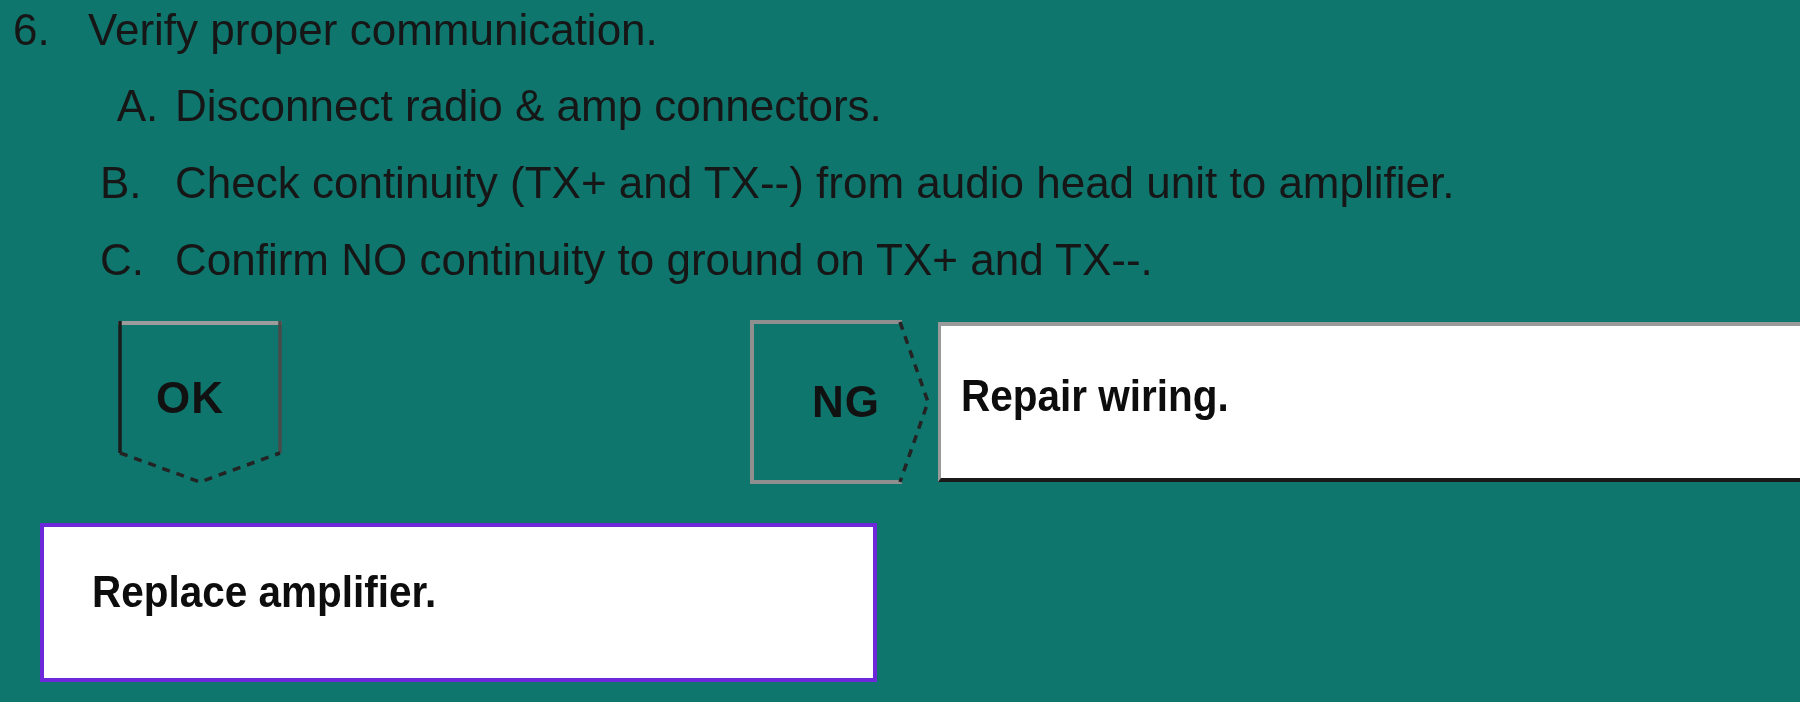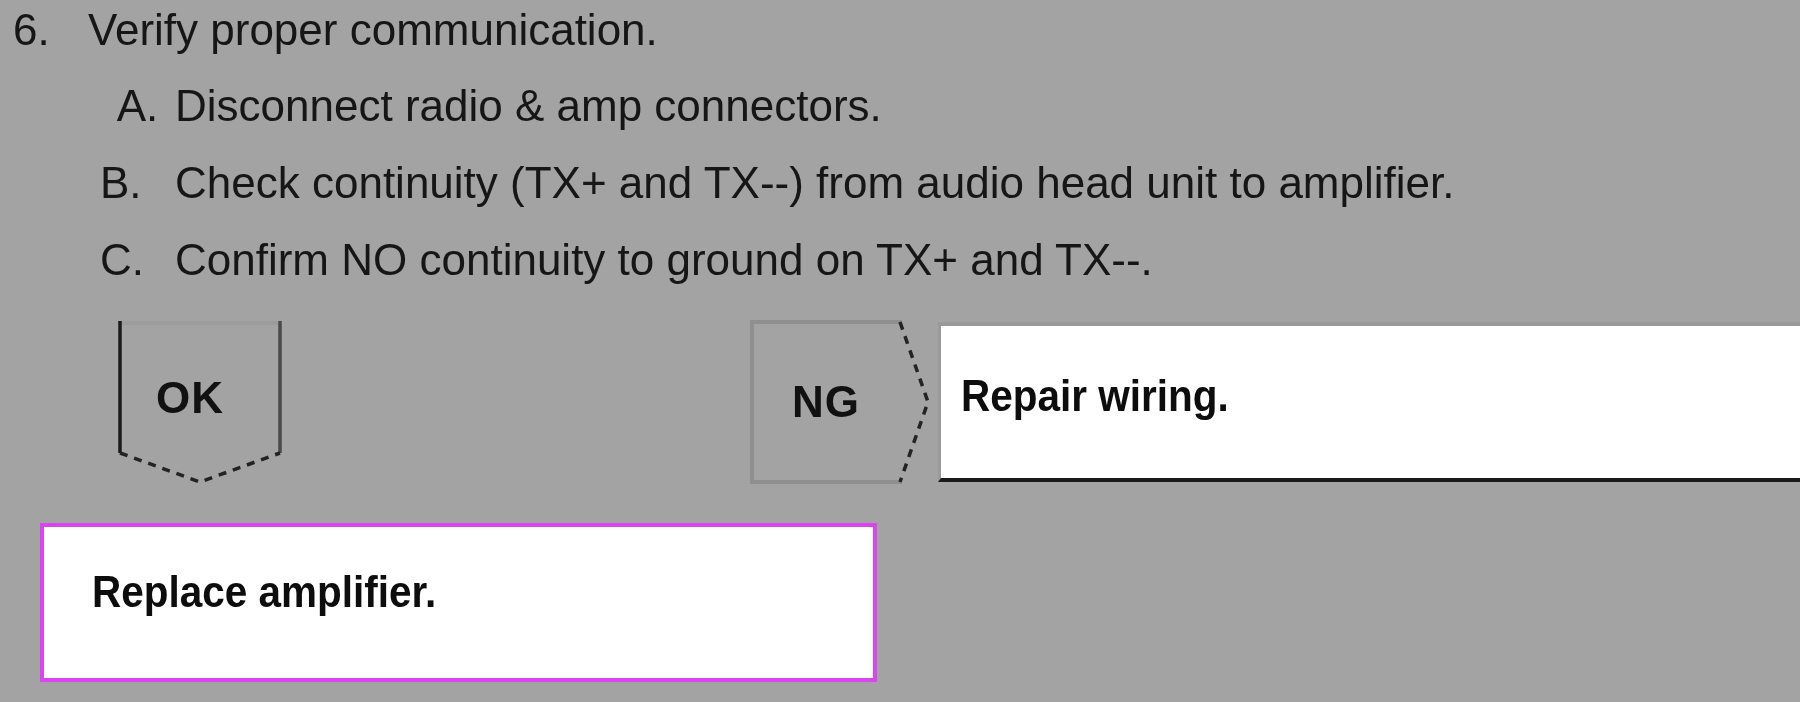--- a/index.html
+++ b/index.html
@@ -1,20 +1,20 @@
 <!DOCTYPE html>
 <html><head>
 <meta charset="utf-8">
 <style>
   html, body { margin: 0; padding: 0; background: #ffffff; }
   .page {
     position: relative;
     width: 1800px;
     height: 702px;
-    background: #a3a3a3;
+    background: #0f766e;
     font-family: "Liberation Sans", "DejaVu Sans", sans-serif;
     color: #161616;
     overflow: hidden;
   }
 
   
   .step-line {
     position: absolute;
     white-space: nowrap;
     font-size: 44px;
@@ -40,21 +40,21 @@
     font-size: 44px;
     font-weight: 700;
     letter-spacing: 1px;
     color: #111111;
   }
   .ok-label {
     left: 120px; top: 323px; width: 140px; height: 130px;
     padding-top: 20px; box-sizing: border-box;
   }
   .ng-label {
-    left: 752px; top: 322px; width: 148px; height: 160px;
+    left: 772px; top: 322px; width: 148px; height: 160px;
   }
 
   
   .action-box {
     position: absolute;
     background: #ffffff;
     box-sizing: border-box;
     display: flex;
     align-items: center;
   }
@@ -62,21 +62,21 @@
     left: 938px; top: 322px; width: 869px; height: 160px;
     border-top: 4px solid #9a9a9a;
     border-left: 3px solid #9a9a9a;
     border-right: 4px solid #8a8a8a;
     border-bottom: 4px solid #1a1a1a;
     padding-left: 20px;
     padding-bottom: 12px;
   }
   .replace-box {
     left: 40px; top: 523px; width: 837px; height: 159px;
-    border: 4px solid #d946ef;
+    border: 4px solid #6d28d9;
     padding-left: 48px;
     padding-bottom: 22px;
   }
   .action-text {
     font-size: 44px;
     font-weight: 700;
     white-space: nowrap;
     color: #0d0d0d;
     display: inline-block;
     transform: scaleX(0.92);

